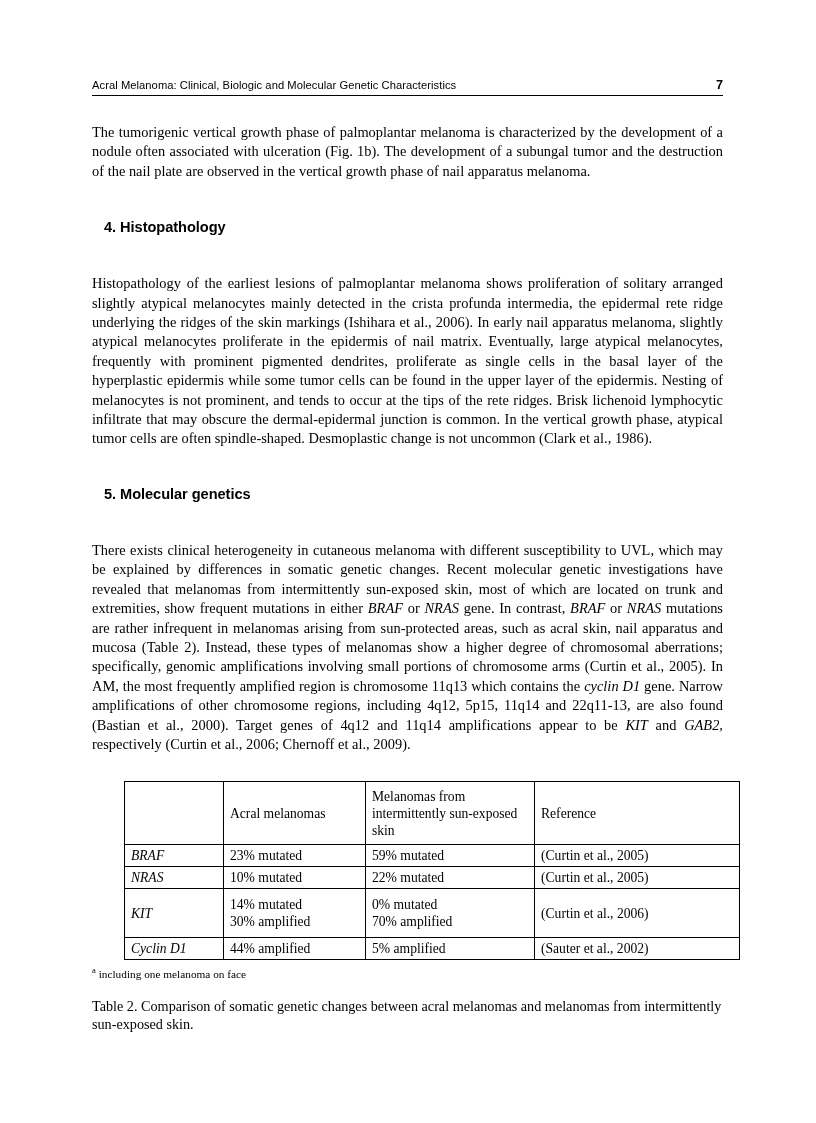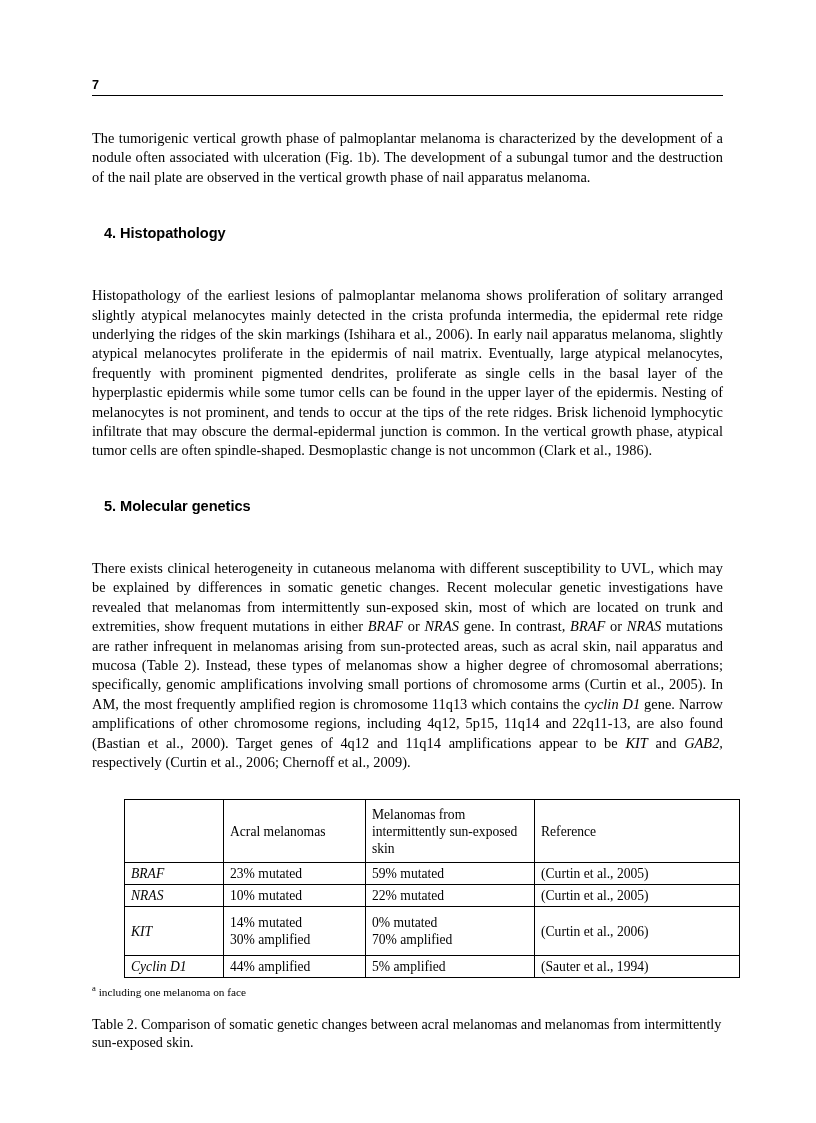--- a/index.html
+++ b/index.html
@@ -44,21 +44,21 @@
     font-weight: bold;
   }
   
   .col {
     position: absolute;
     left: 92px;
     top: 115px;
     width: 631px;
   }
   p.body {
-    margin: 14px 0 0 0;
+    margin: 8px 0 0 0;
     text-align: justify;
     font-size: 14.4px;
     line-height: 19.4px;
     letter-spacing: 0.02px;
     hyphens: none;
   }
   h2.section {
     font-family: "Liberation Sans", "DejaVu Sans", sans-serif;
     font-size: 14.6px;
     font-weight: bold;
@@ -115,20 +115,21 @@
     text-align: left;
     width: 631px;
   }
 </style>
 </head>
 <body>
 
 <div class="page">
 
   <div class="runhead">
+    <span class="runhead-title">Acral Melanoma: Clinical, Biologic and Molecular Genetic Characteristics</span>
     <span class="runhead-page">7</span>
   </div>
 
   <div class="col">
 
     <p class="body">The tumorigenic vertical growth phase of palmoplantar melanoma is characterized by the development of a nodule often associated with ulceration (Fig. 1b). The development of a subungal tumor and the destruction of the nail plate are observed in the vertical growth phase of nail apparatus melanoma.</p>
 
     <div class="sp-after-p1"></div>
 
     <h2 class="section">4. Histopathology</h2>
@@ -193,21 +194,21 @@
           </tr>
 
           <tr>
             <td class="c0"><i class="gene">Cyclin D1</i></td>
             <td class="c1">
                 <span class="cellline">44% amplified</span>
               </td>
             <td class="c2">
                 <span class="cellline">5% amplified</span>
               </td>
-            <td class="c3">(Sauter et al., 1994)</td>
+            <td class="c3">(Sauter et al., 2002)</td>
           </tr>
 
         </tbody>
       </table>
     </div>
 
     <div class="footnote"><sup class="fn">a</sup><span> including one melanoma on face</span></div>
 
     <div class="caption">Table 2. Comparison of somatic genetic changes between acral melanomas and melanomas from intermittently sun-exposed skin.</div>
 

